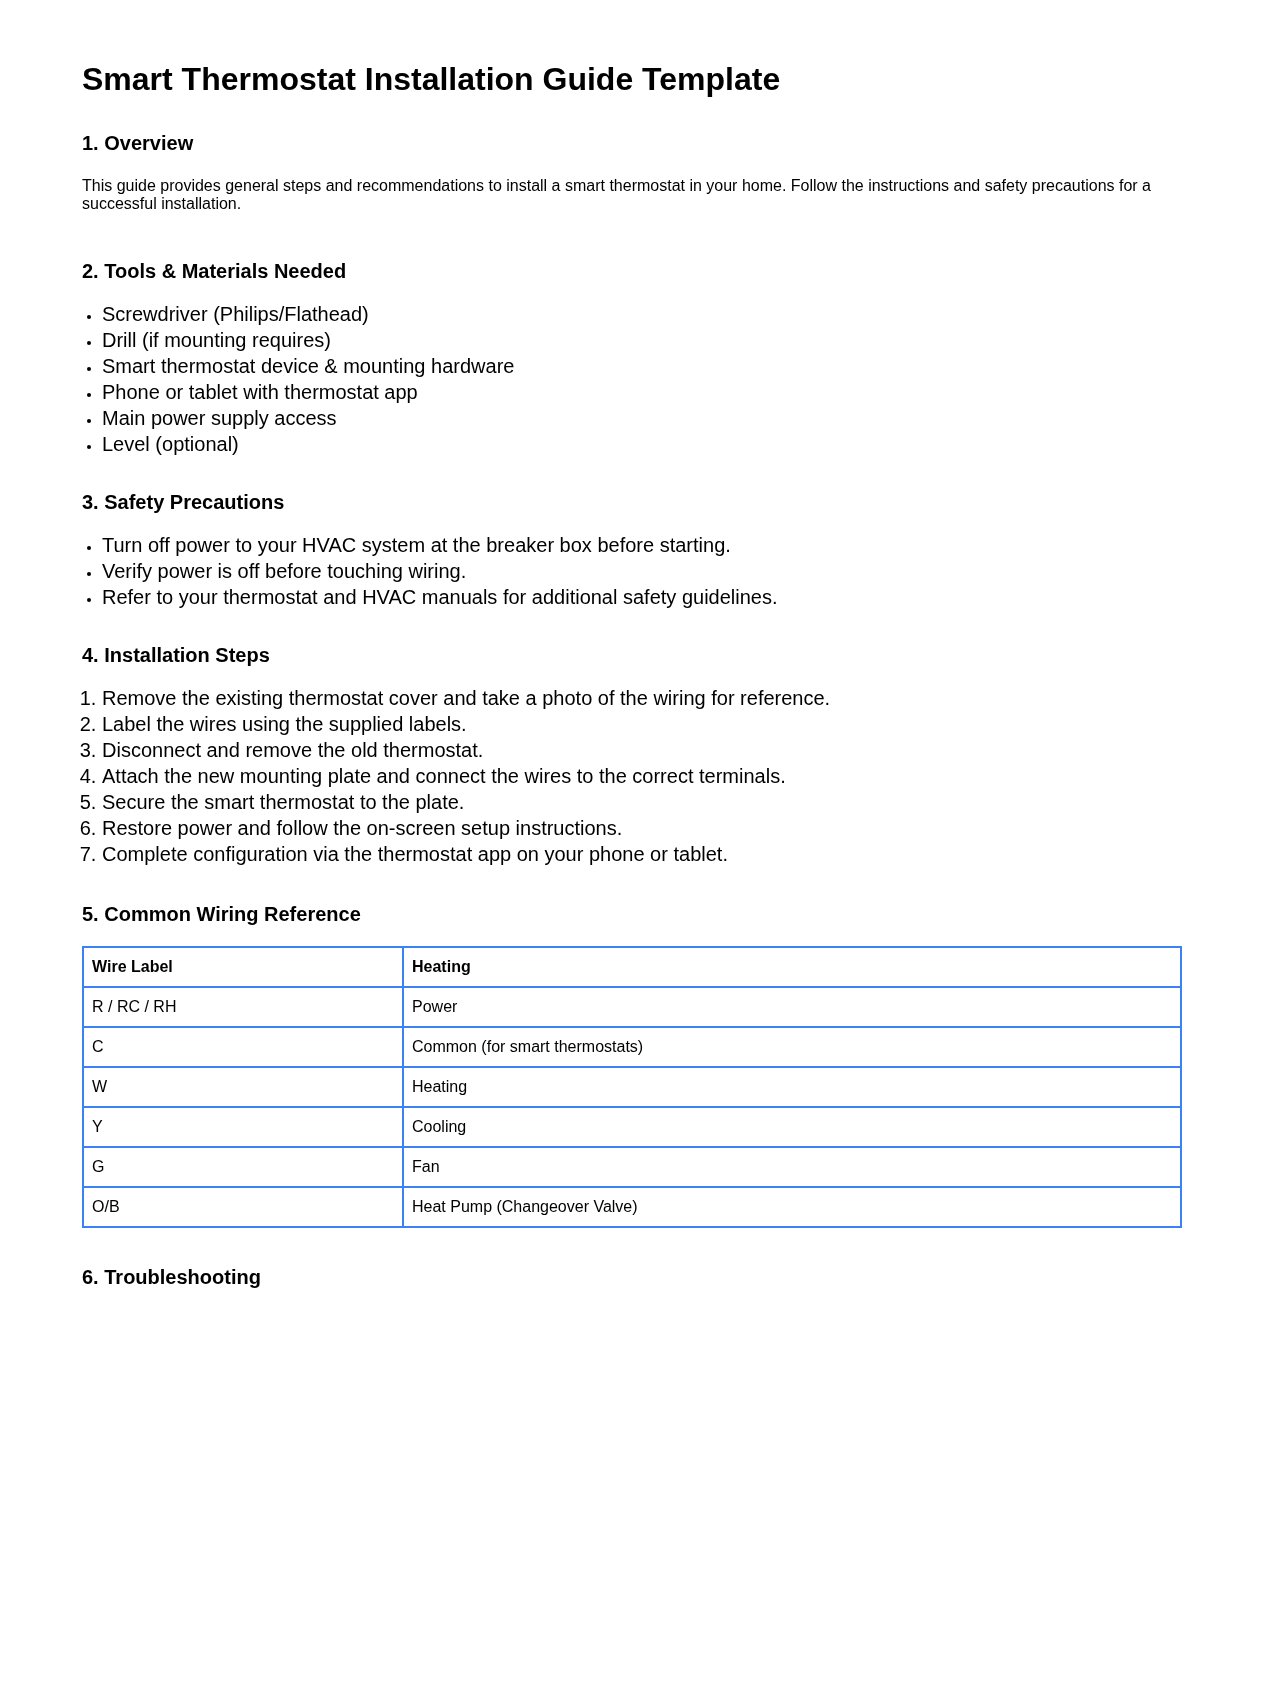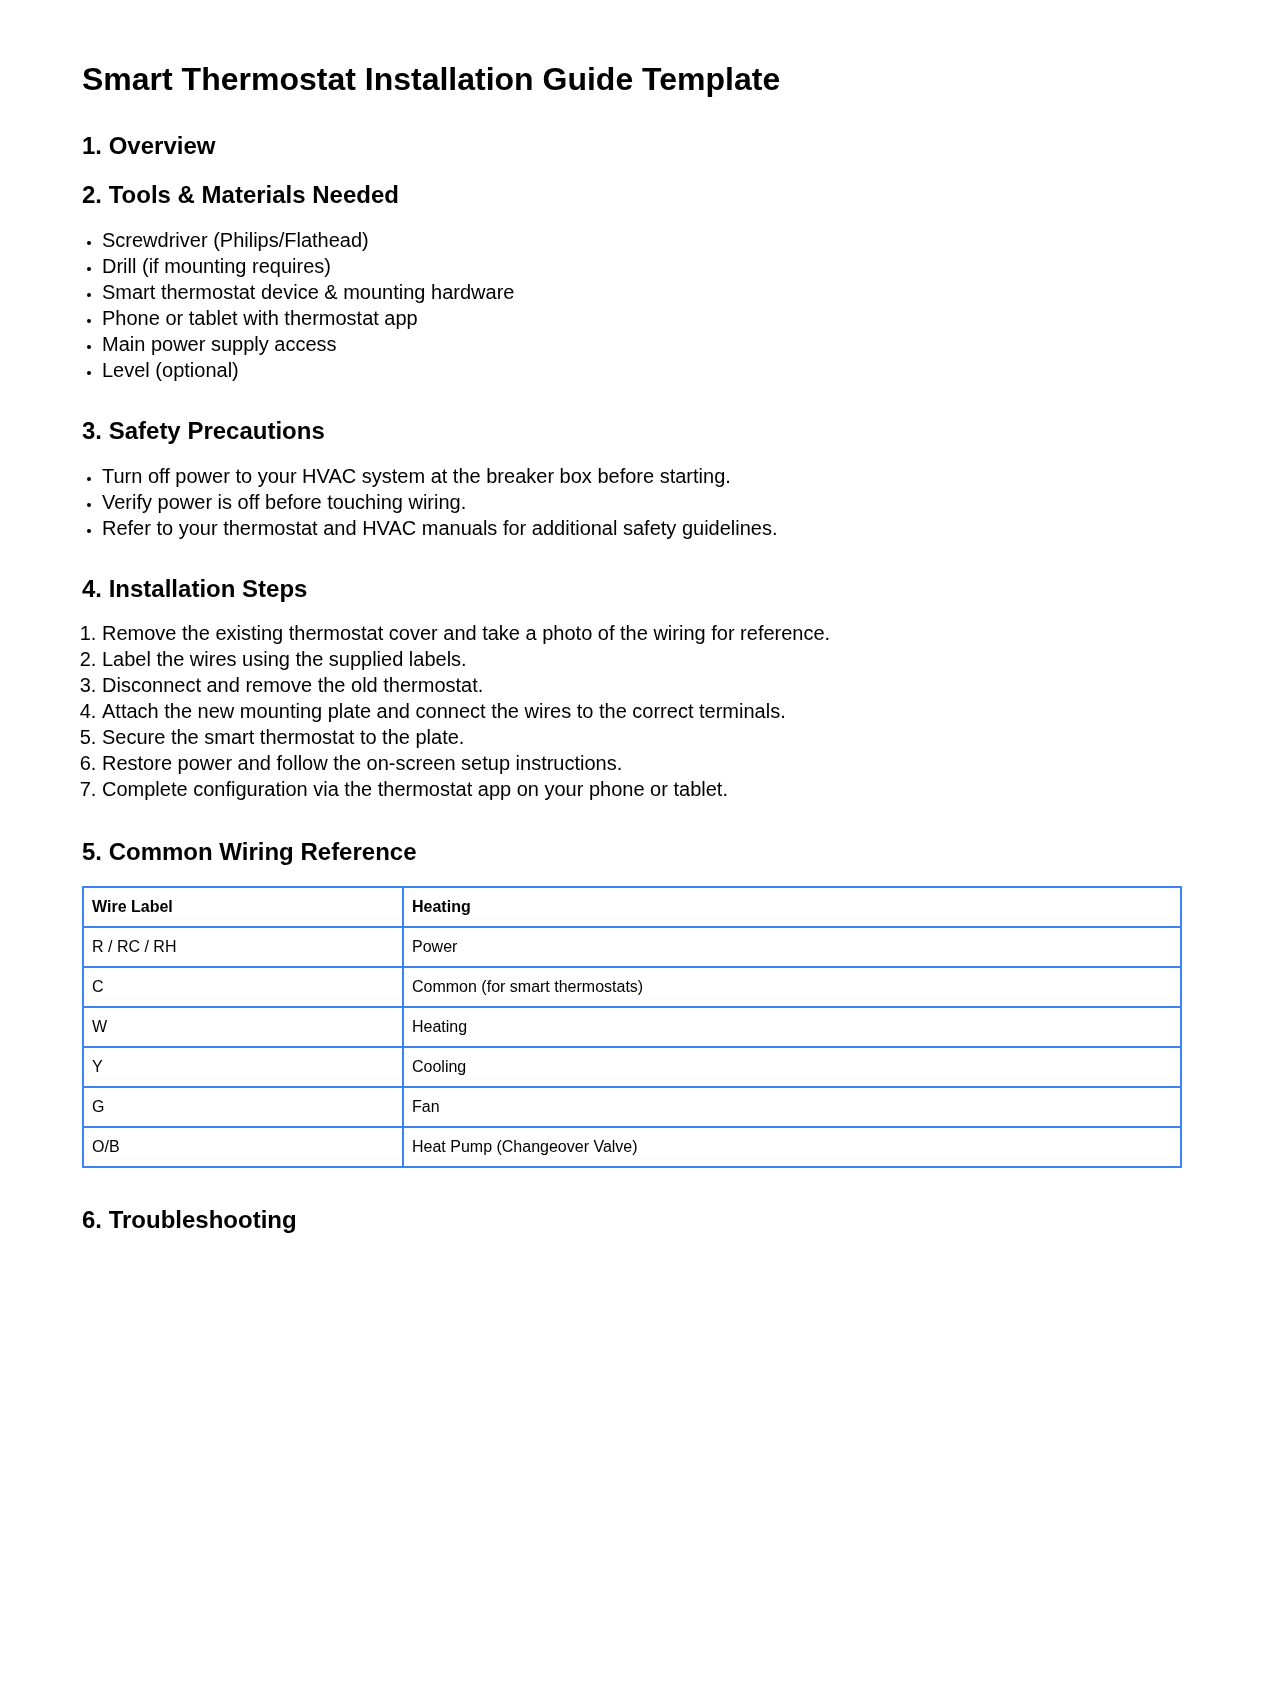--- a/index.html
+++ b/index.html
@@ -17,21 +17,21 @@
       padding: 40px 110px 0 82px;
       width: 1100px;
     }
     h1 {
       font-size: 32px;
       font-weight: bold;
       margin: 21px 0 0 0;
       line-height: 1.15;
     }
     h2 {
-      font-size: 24px;
+      font-size: 20px;
       font-weight: bold;
       margin: 0;
       line-height: 1.15;
     }
     .section {
       margin-top: 36px;
     }
     .section h2 {
       margin-bottom: 20px;
     }
@@ -70,23 +70,24 @@
   </style>
 </head>
 <body>
 
 <div class="page">
 
   <h1>Smart Thermostat Installation Guide Template</h1>
 
   <div class="section" style="margin-top:34px;">
     <h2 style="margin-bottom:22px;">1. Overview</h2>
+    <p class="body-text">This guide provides general steps and recommendations to install a smart thermostat in your home. Follow the instructions and safety precautions for a successful installation.</p>
   </div>
 
-  <div class="section" style="margin-top:19px;">
+  <div class="section" style="margin-top:47px;">
     <h2 style="margin-bottom:18px;">2. Tools &amp; Materials Needed</h2>
     <ul>
       <li>Screwdriver (Philips/Flathead)</li>
       <li>Drill (if mounting requires)</li>
       <li>Smart thermostat device &amp; mounting hardware</li>
       <li>Phone or tablet with thermostat app</li>
       <li>Main power supply access</li>
       <li>Level (optional)</li>
     </ul>
   </div>

